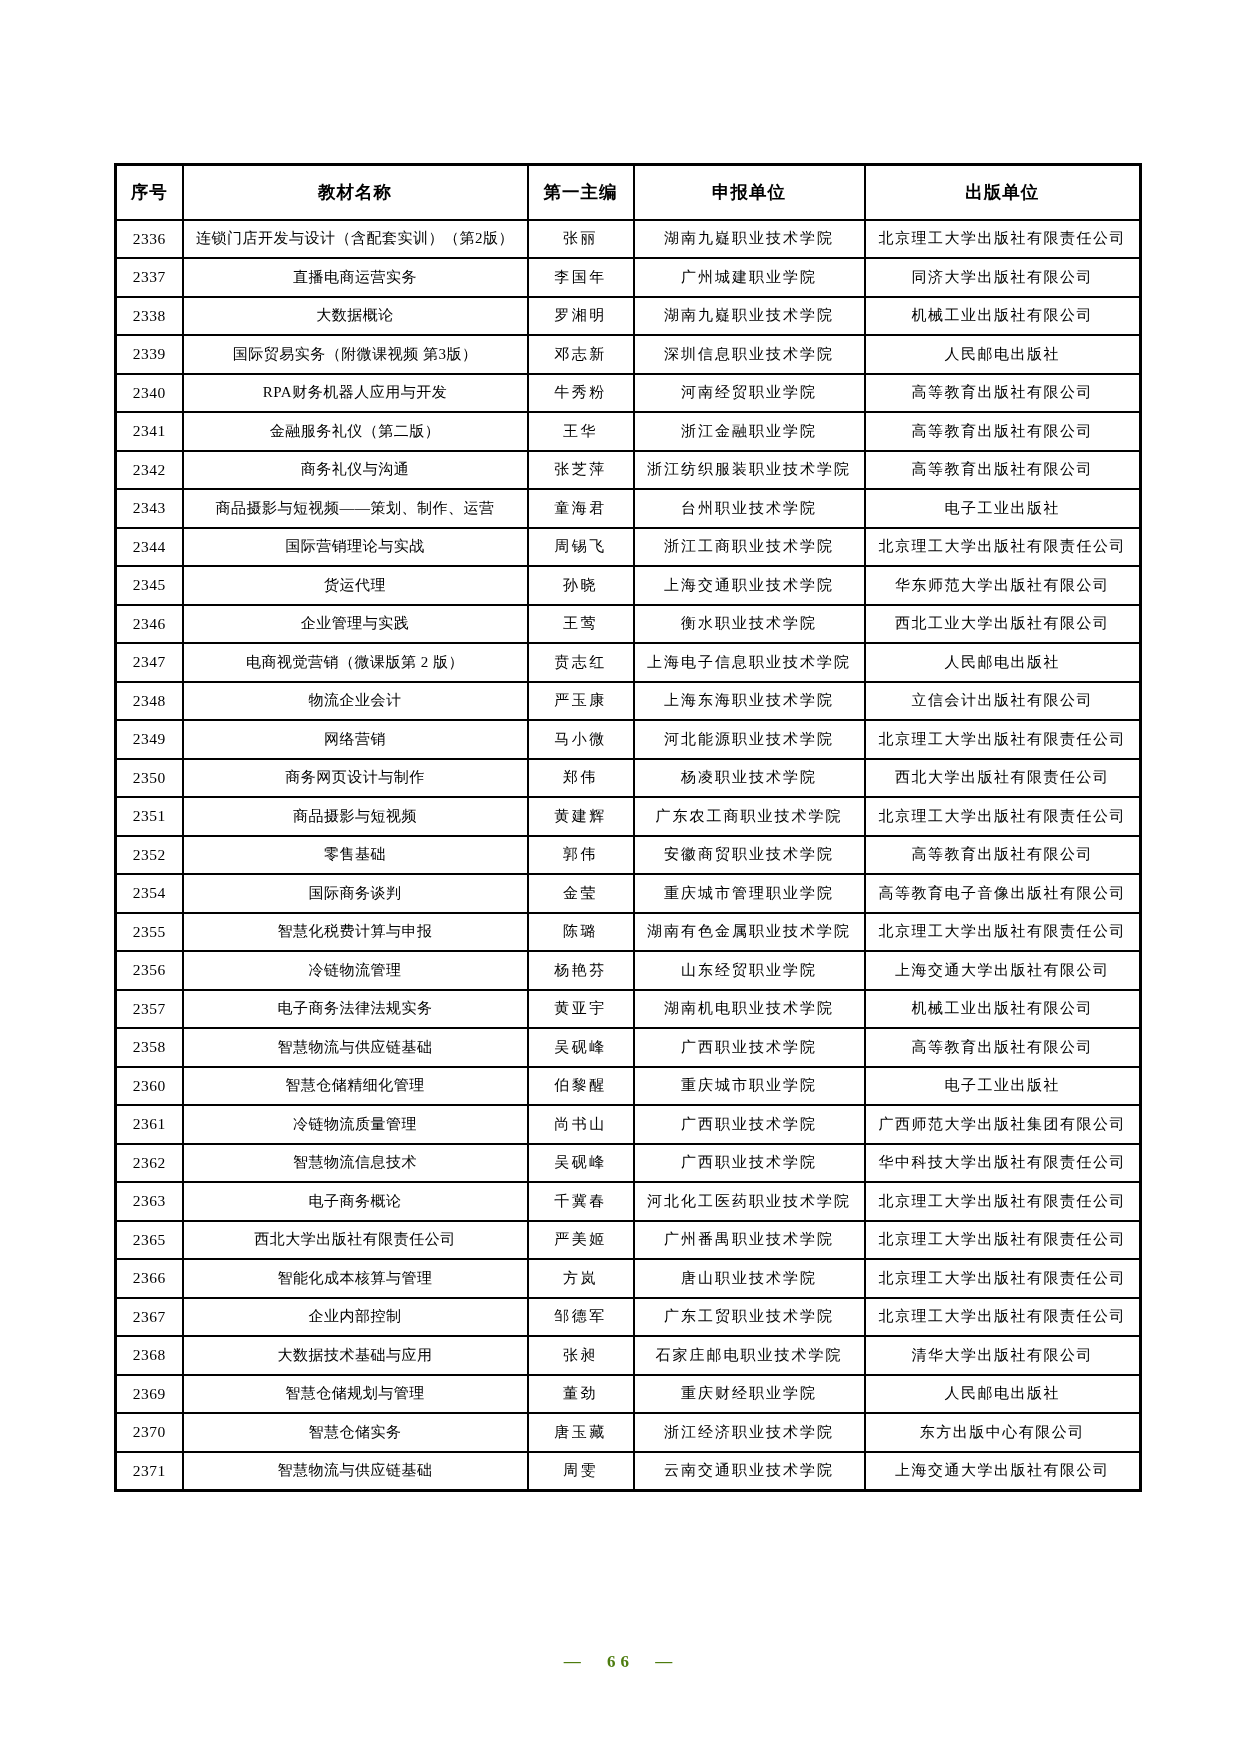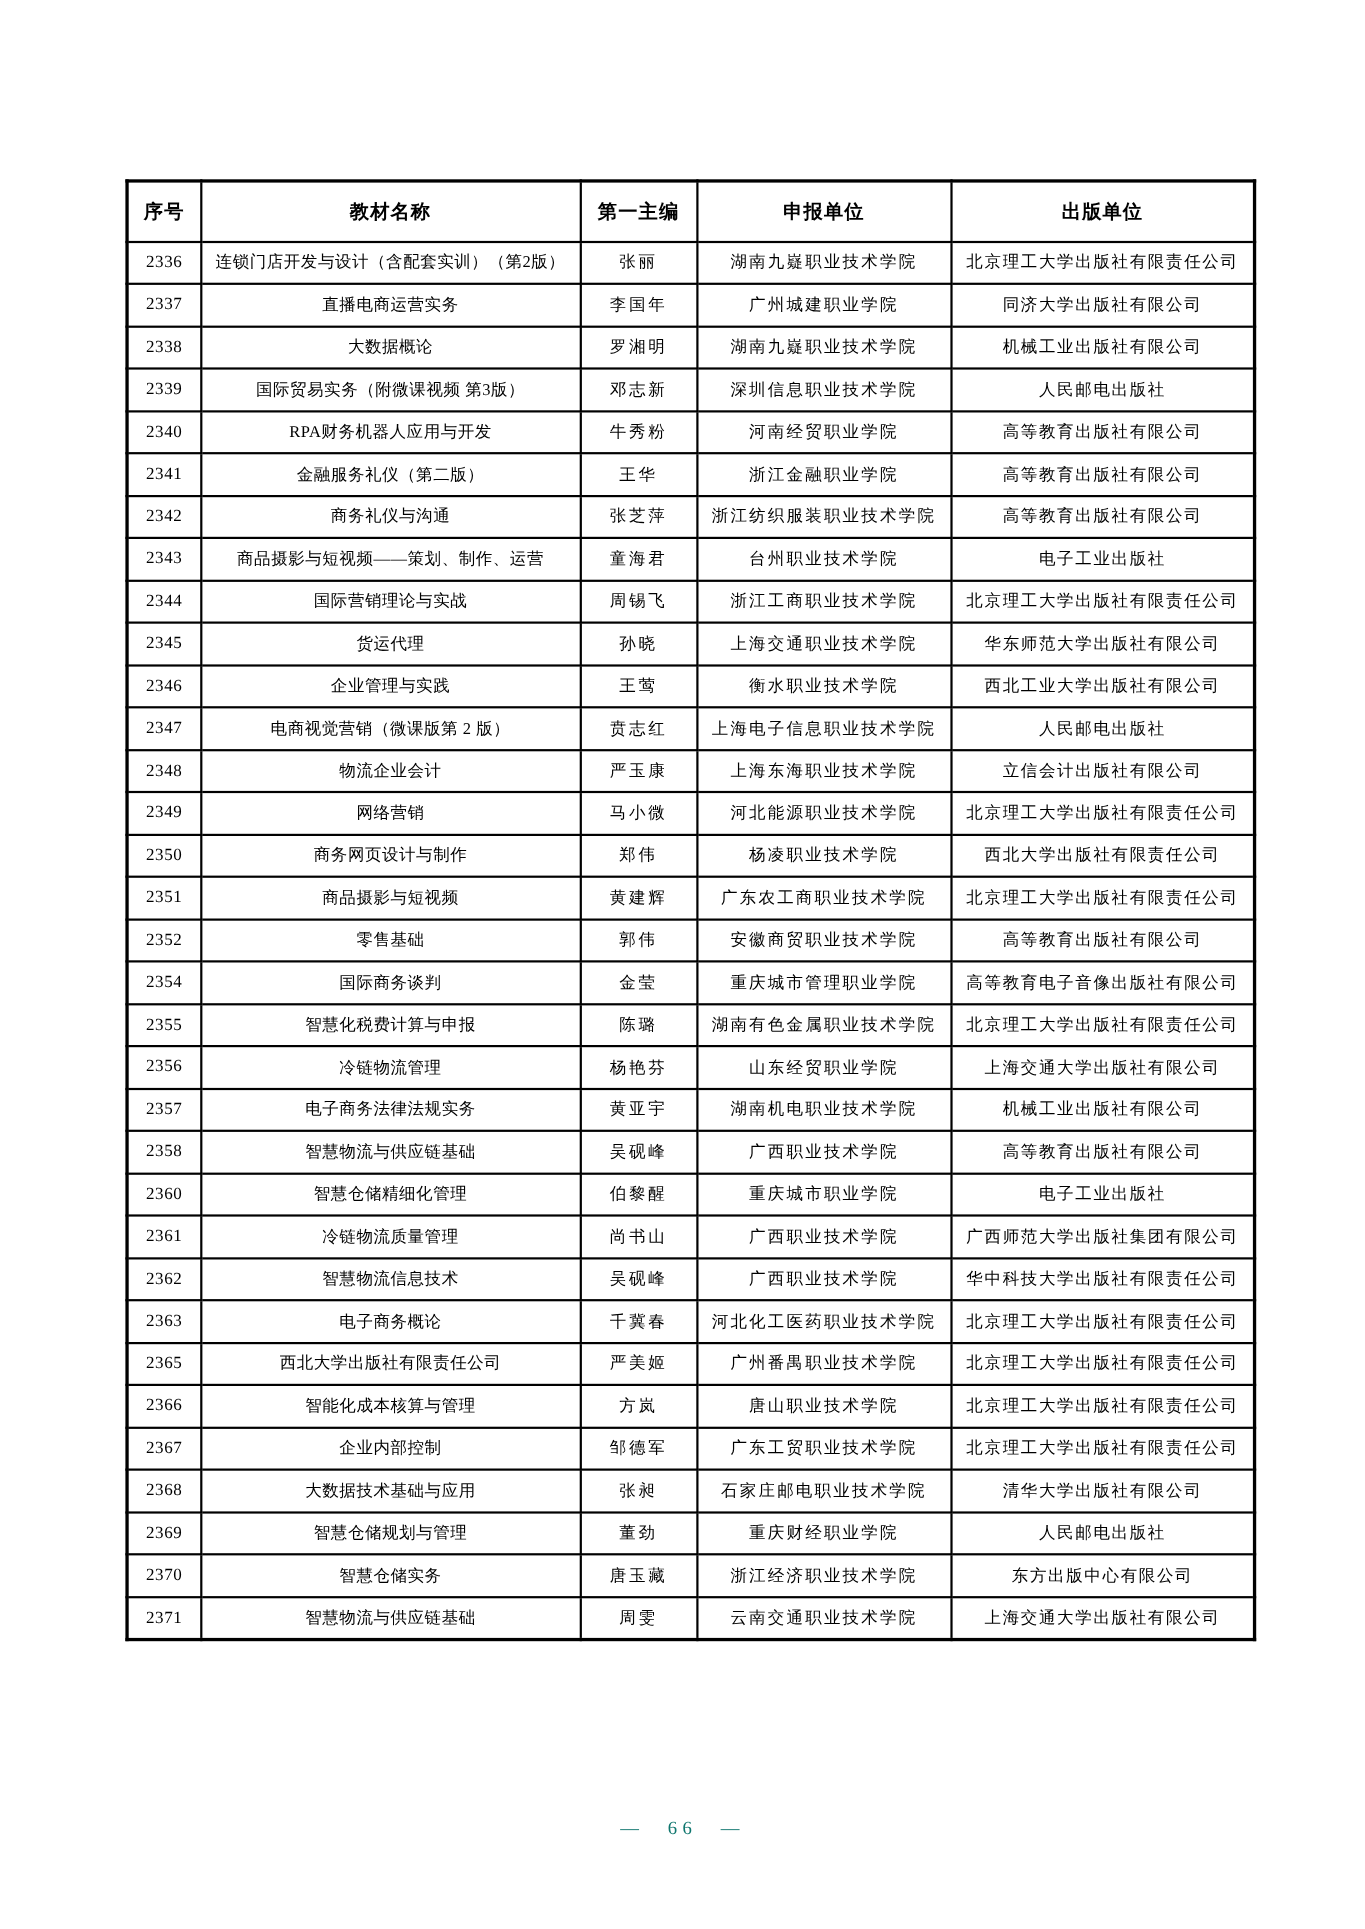--- a/index.html
+++ b/index.html
@@ -47,21 +47,22 @@
   td.col-publisher { letter-spacing: 1.5px; text-align: center; }
   .page-footer {
     position: absolute;
     left: 0;
     top: 1652px;
     width: 100%;
     text-align: center;
     font-size: 17px;
     letter-spacing: 5px;
     word-spacing: 12px;
-    color: #0f766e;
+    color: #4d7c0f;
+    font-weight: bold;
   }
 </style>
 </head>
 <body>
 
 <div class="page">
 
   <table class="doc-table">
     <colgroup>
       <col style="width:67px">

